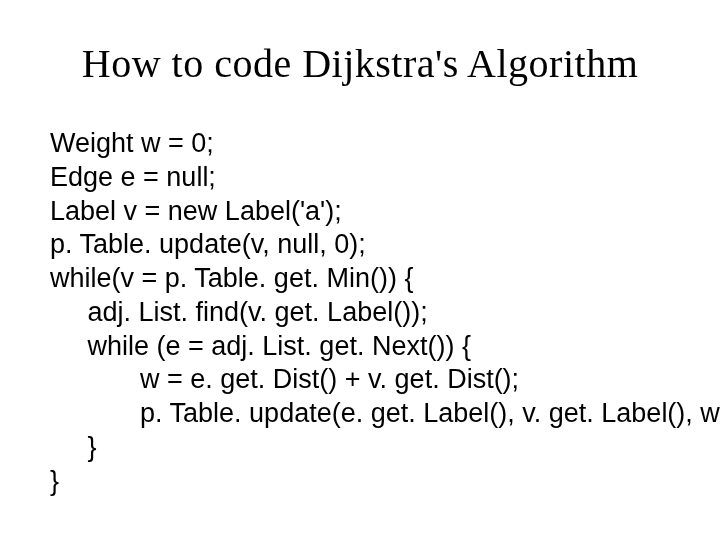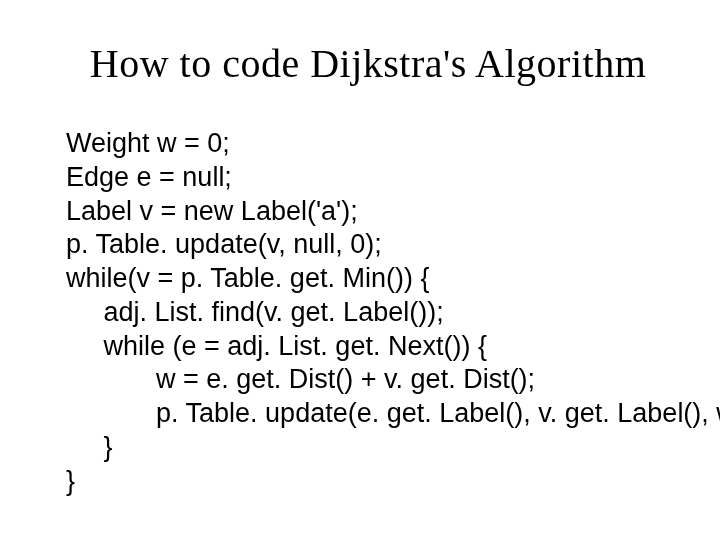--- a/index.html
+++ b/index.html
@@ -10,21 +10,21 @@
     background: #ffffff;
     font-family: "Times New Roman", Times, serif;
     color: #000000;
     overflow: hidden;
   }
   .slide {
     width: 720px;
     height: 424px;
     position: relative;
     box-sizing: border-box;
-    padding: 40px 50px 0 66px;
+    padding: 40px 50px 0 50px;
   }
   .title {
     font-size: 40px;
     font-weight: normal;
     text-align: center;
     margin: 0 0 40px 0;
     letter-spacing: 0.5px;
   }
   .code-block {
     font-size: 27px;

